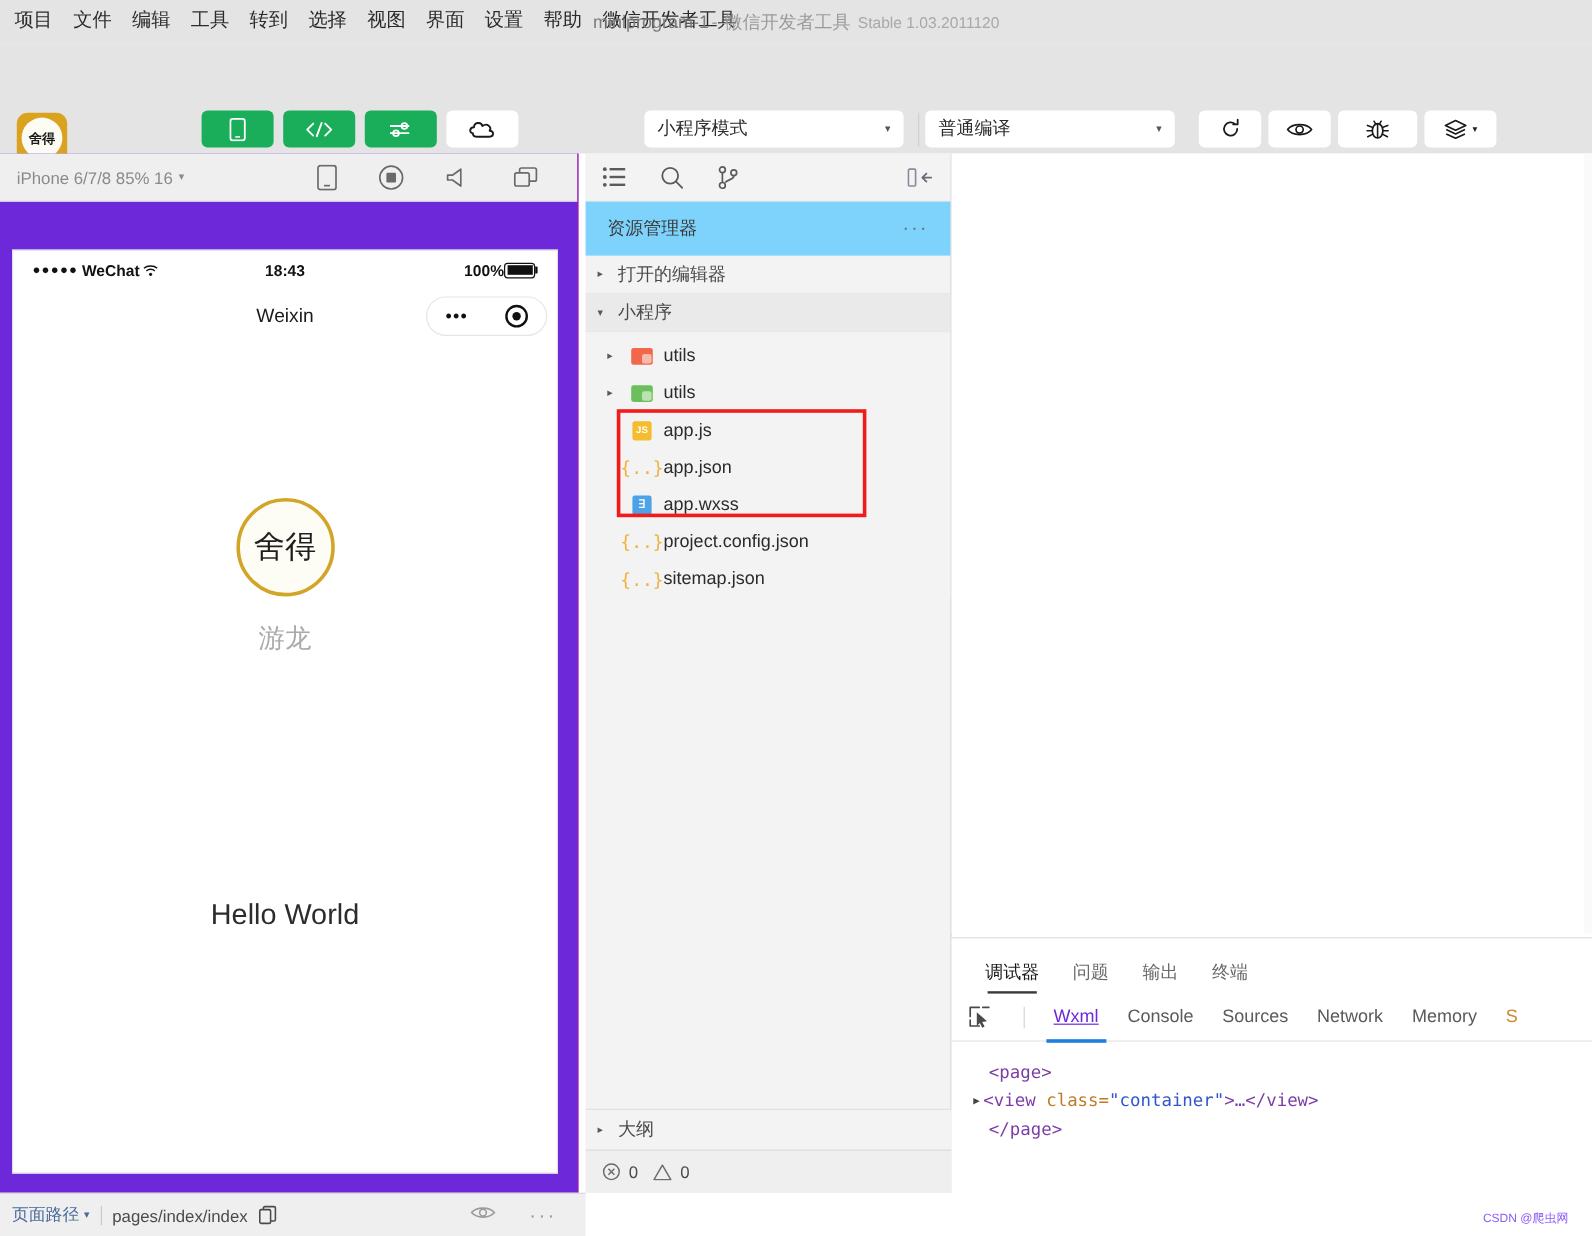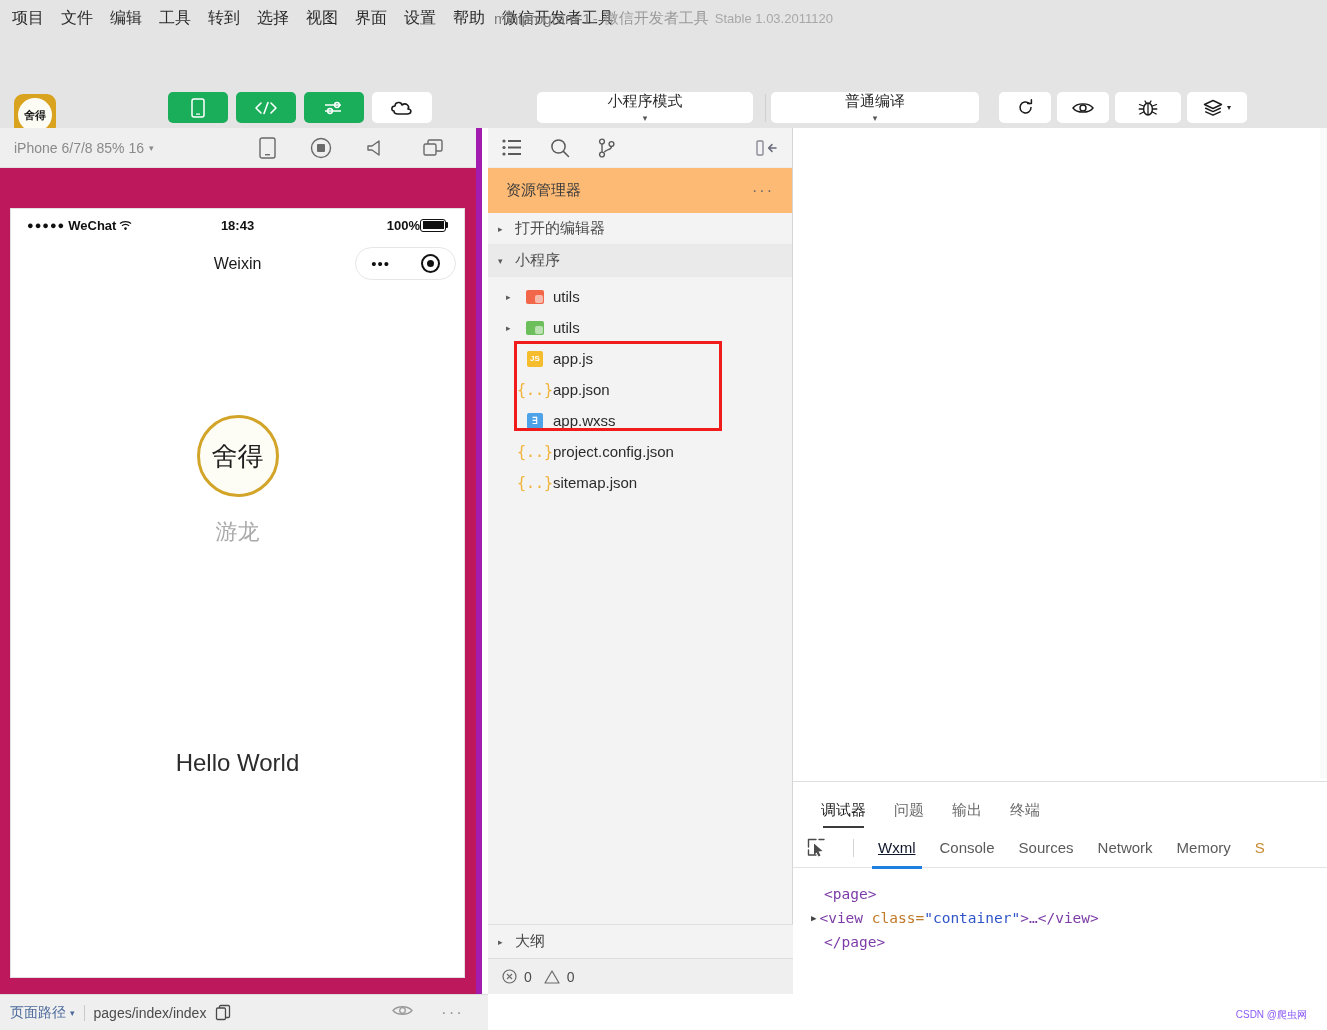--- a/index.html
+++ b/index.html
@@ -59,39 +59,39 @@
     display: flex; align-items: center; justify-content: center;
   }
   .tbtn .box.green { background: #1aad5a; }
   .tbtn .box.white { background: #ffffff; }
   .tbtn .lbl { font-size: 14px; color: #2b2b2b; margin-top: 6px; white-space: nowrap; }
 
   .selects { position: absolute; left: 537px; top: 56px; display: flex; align-items: center; gap: 18px; }
   .sel {
     height: 31px; background: #fff; border-radius: 5px;
     display: flex; align-items: center; justify-content: space-between;
-    padding: 0 11px; font-size: 15px; color: #2b2b2b; cursor: pointer; flex-direction: column;
+    padding: 0 11px; font-size: 15px; color: #2b2b2b; cursor: pointer;
   }
   .sel.mode { width: 216px; }
   .sel.compile { width: 208px; }
   .sel .caret { font-size: 9px; color: #555; }
   .vsep { position: absolute; left: 765px; top: 58px; width: 1px; height: 28px; background: #cfcfcf; }
 
   .tbgroup.right { left: 999px; top: 56px; gap: 6px; }
   .tbtn2 { display: flex; flex-direction: column; align-items: center; cursor: pointer; }
   .tbtn2 .box {
     height: 31px; border-radius: 5px; background: #fff;
     display: flex; align-items: center; justify-content: center; gap: 4px;
   }
   .tbtn2 .lbl { font-size: 14px; color: #2b2b2b; margin-top: 6px; white-space: nowrap; }
 
   
   .simpanel {
     position: absolute; left: 0; top: 128px; width: 482px; height: 866px;
-    background: #be185d; border-right: 6px solid #a21caf;
+    background: #6d28d9; border-right: 1px solid #a21caf;
   }
   .simhdr {
     height: 40px; background: #efefef; border-bottom: 1px solid #e2e2e2;
     display: flex; align-items: center; padding: 0 14px;
   }
   .simhdr .dev { font-size: 14px; color: #8a8a8a; display: flex; align-items: center; gap: 5px; }
   .simhdr .icons { margin-left: auto; display: flex; align-items: center; gap: 34px; padding-right: 18px; }
   .simhdr .icons .ic { cursor: pointer; display: flex; }
 
   .phone {
@@ -153,21 +153,21 @@
     position: absolute; left: 488px; top: 128px; width: 305px; height: 866px;
     background: #f3f3f3; border-right: 1px solid #d6d6d6;
   }
   .exicons {
     height: 40px; background: #f3f3f3; display: flex; align-items: center;
     padding: 0 14px; gap: 28px; border-bottom: 1px solid #ececec;
   }
   .exicons .ic { cursor: pointer; display: flex; }
   .exicons .collapse { margin-left: auto; }
   .extitle {
-    height: 45px; background: #fdba74; display: flex; align-items: center;
+    height: 45px; background: #7dd3fc; display: flex; align-items: center;
     padding: 0 18px; font-size: 15px; color: #3b3b3b;
   }
   .extitle .dots { margin-left: auto; color: #6b6b6b; font-size: 16px; letter-spacing: 2px; cursor: pointer; }
   .exsection {
     height: 32px; display: flex; align-items: center; gap: 7px;
     padding-left: 10px; font-size: 15px; color: #4a4a4a; cursor: pointer;
     border-bottom: 1px solid #e8e8e8;
   }
   .exsection.open { background: #eaeaea; }
   .arrow { width: 10px; display: inline-block; font-size: 9px; color: #5a5a5a; }
@@ -226,21 +226,21 @@
   .dbg-tab.active:after {
     content: ""; position: absolute; left: 2px; right: 2px; bottom: 0; height: 2px; background: #3b3b3b;
   }
   .dbg-sub {
     height: 40px; display: flex; align-items: center; gap: 24px;
     padding-left: 14px; border-bottom: 1px solid #e4e4e4; position: relative;
   }
   .dbg-sub .picker { cursor: pointer; display: flex; align-items: center; }
   .dbg-sub .sepv { width: 1px; height: 18px; background: #d4d4d4; margin-left: 2px; }
   .sub-tab { font-size: 15px; color: #5a5a5a; cursor: pointer; height: 40px; display: flex; align-items: center; position: relative; }
-  .sub-tab.active { color: #0f172a; text-decoration: underline; }
+  .sub-tab.active { color: #6d28d9; text-decoration: underline; }
   .sub-tab.active:after {
     content: ""; position: absolute; left: -6px; right: -6px; bottom: -1px; height: 3px; background: #1f7fe0;
   }
   .sub-tab.cut { color: #c98b30; }
   .dbg-code {
     padding: 14px 0 0 18px;
     font-family: "DejaVu Sans Mono", "Liberation Mono", monospace;
     font-size: 14.5px; line-height: 24px;
   }
   .dbg-code .ln { display: flex; align-items: center; white-space: pre; }

